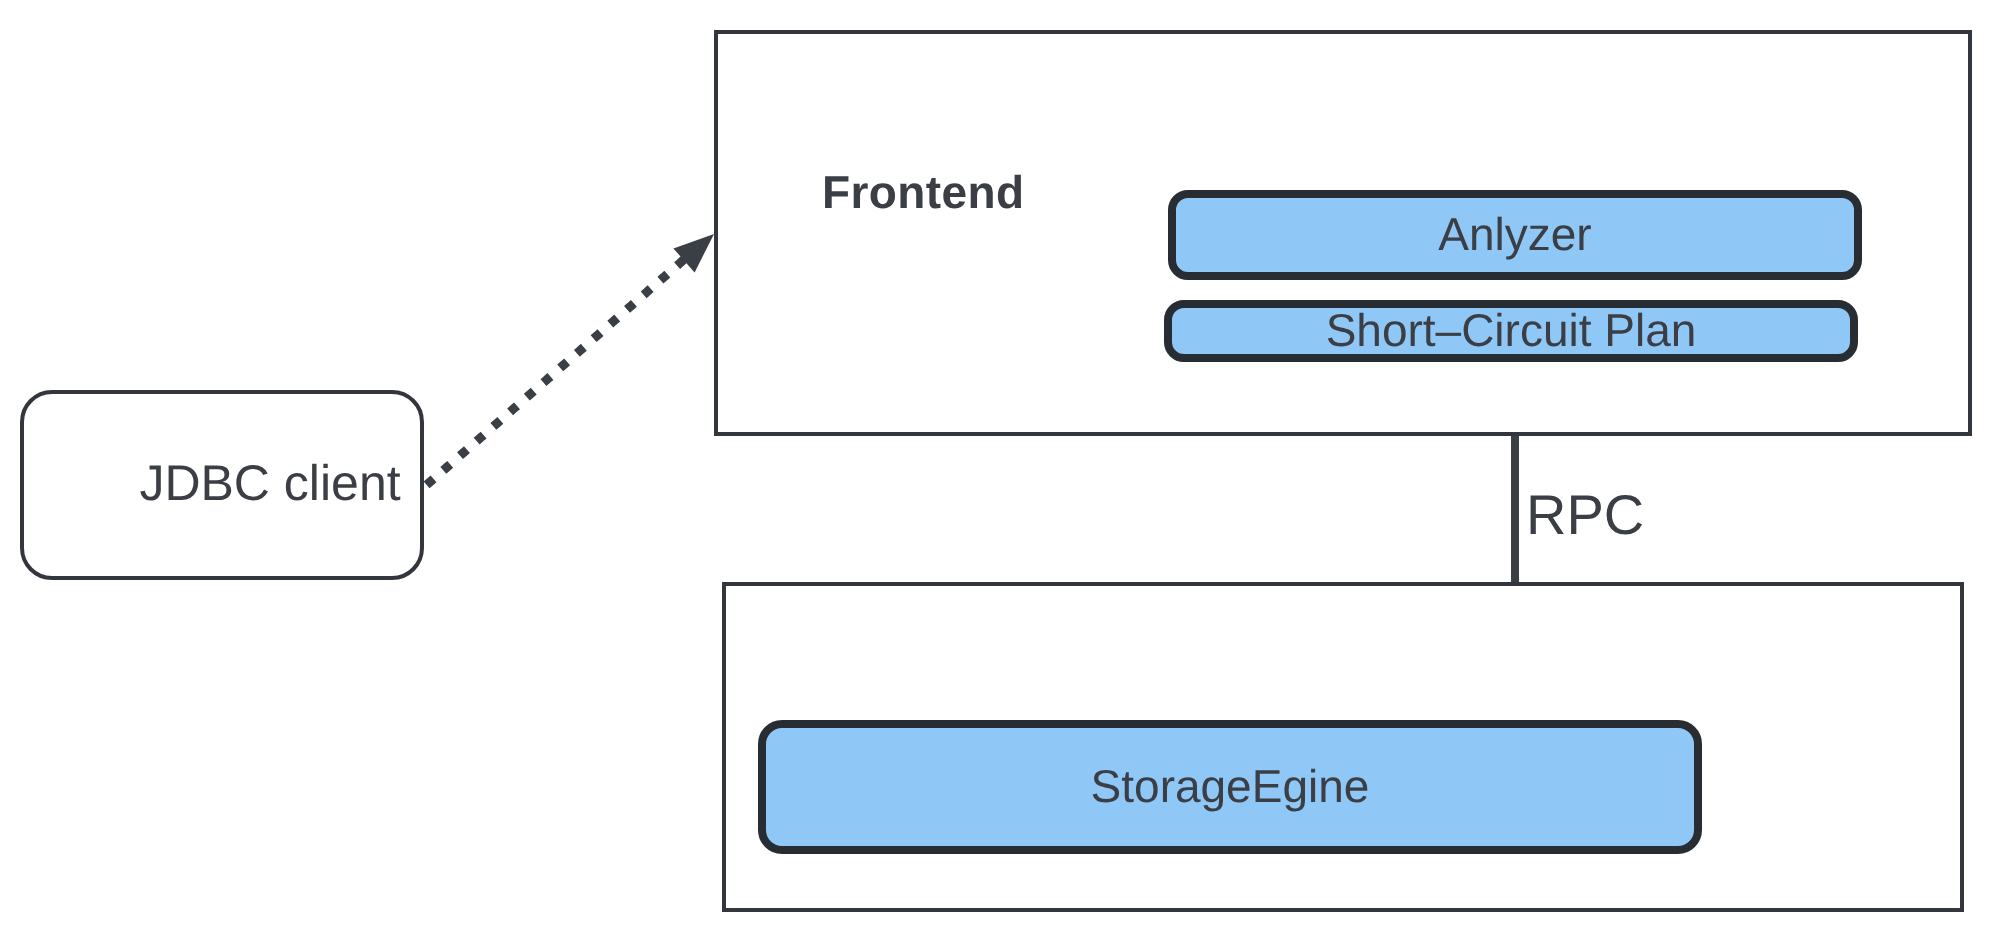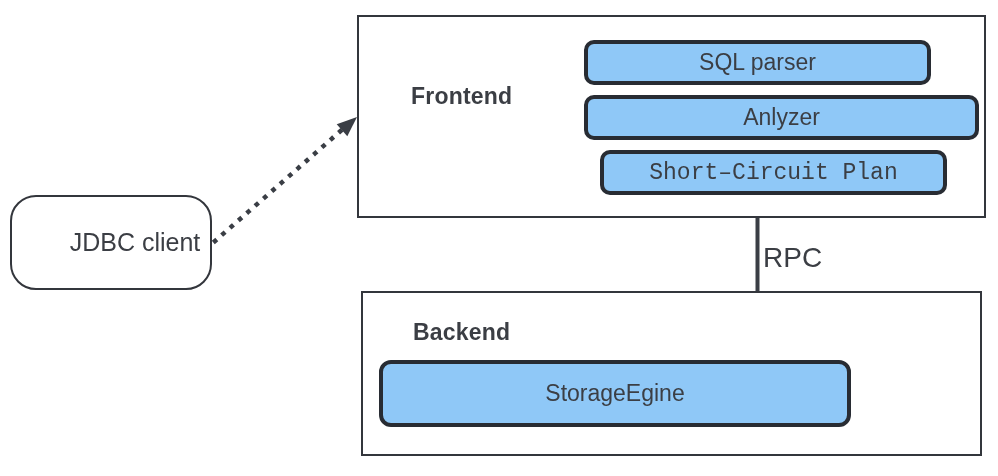--- a/index.html
+++ b/index.html
@@ -24,21 +24,21 @@
     overflow: hidden;
   }
   .abs { position: absolute; }
 
   
   .client-node {
     left: 10px; top: 195px;
     width: 202px; height: 95px;
     background: #fff;
     border: 2.5px solid var(--container-border);
-    border-radius: 26px;
+    border-radius: 16px;
     display: flex; align-items: center; justify-content: center;
     font-size: 25px;
     color: var(--text);
     padding-left: 48px;
   }
 
   
   .container-box {
     background: #fff;
     border: 2px solid var(--container-border);
@@ -58,22 +58,22 @@
   
   .module {
     background: var(--module-fill);
     border: 4px solid var(--module-border);
     border-radius: 10px;
     display: flex; align-items: center; justify-content: center;
     font-size: 23px;
     color: var(--text);
   }
   .module-1 { left: 584px; top: 40px;  width: 347px; height: 45px; }
-  .module-2 { left: 584px; top: 95px;  width: 395px; height: 45px; }
-  .module-3 { left: 600px; top: 150px; width: 347px; height: 45px; font-family: Liberation Mono, monospace; }
+  .module-2 { left: 584px; top: 95px;  width: 347px; height: 45px; }
+  .module-3 { left: 582px; top: 150px; width: 347px; height: 31px; }
   .module-storage { left: 379px; top: 360px; width: 472px; height: 67px; border-radius: 12px; }
 
   
   .rpc-label {
     left: 763px; top: 242px;
     font-size: 28px;
     color: var(--text);
   }
 
   
@@ -97,24 +97,22 @@
       <line class="edge-line" x1="757.5" y1="196" x2="757.5" y2="346" stroke-width="4"></line>
       <polygon class="edge-head" points="757.5,365 748,343 767,343"></polygon>
     </g>
   </svg>
 
   <div class="abs client-node">JDBC client</div>
 
   <div class="abs container-box frontend-box"></div>
   <div class="abs container-title frontend-title">Frontend</div>
 
-  <div class="abs module module-1">SQL parser</div>
   <div class="abs module module-2">Anlyzer</div>
   <div class="abs module module-3">Short–Circuit Plan</div>
 
   <div class="abs rpc-label">RPC</div>
 
   <div class="abs container-box backend-box"></div>
-  <div class="abs container-title backend-title">Backend</div>
 
   <div class="abs module module-storage">StorageEgine</div>
 
 </div>
 
 </body></html>

